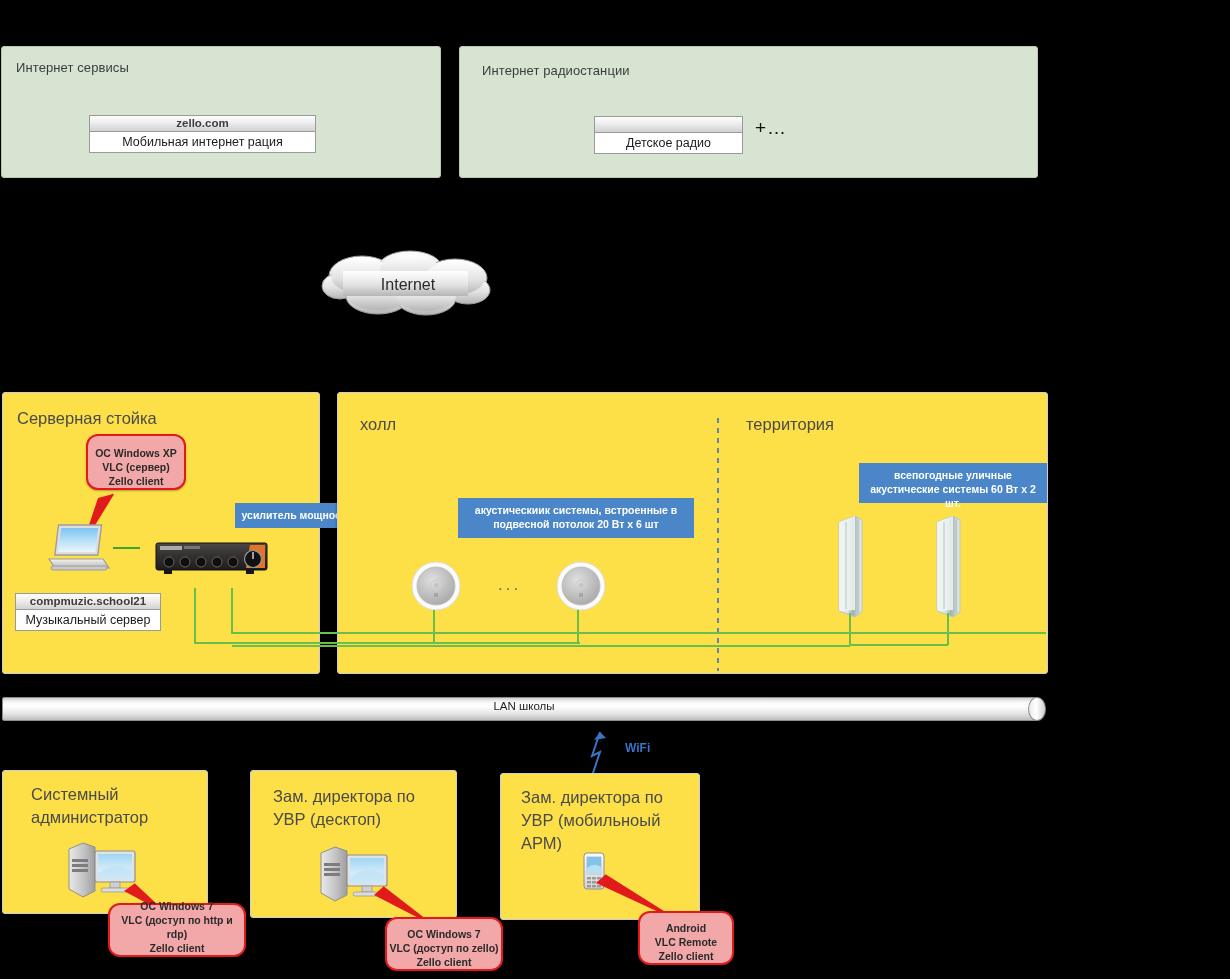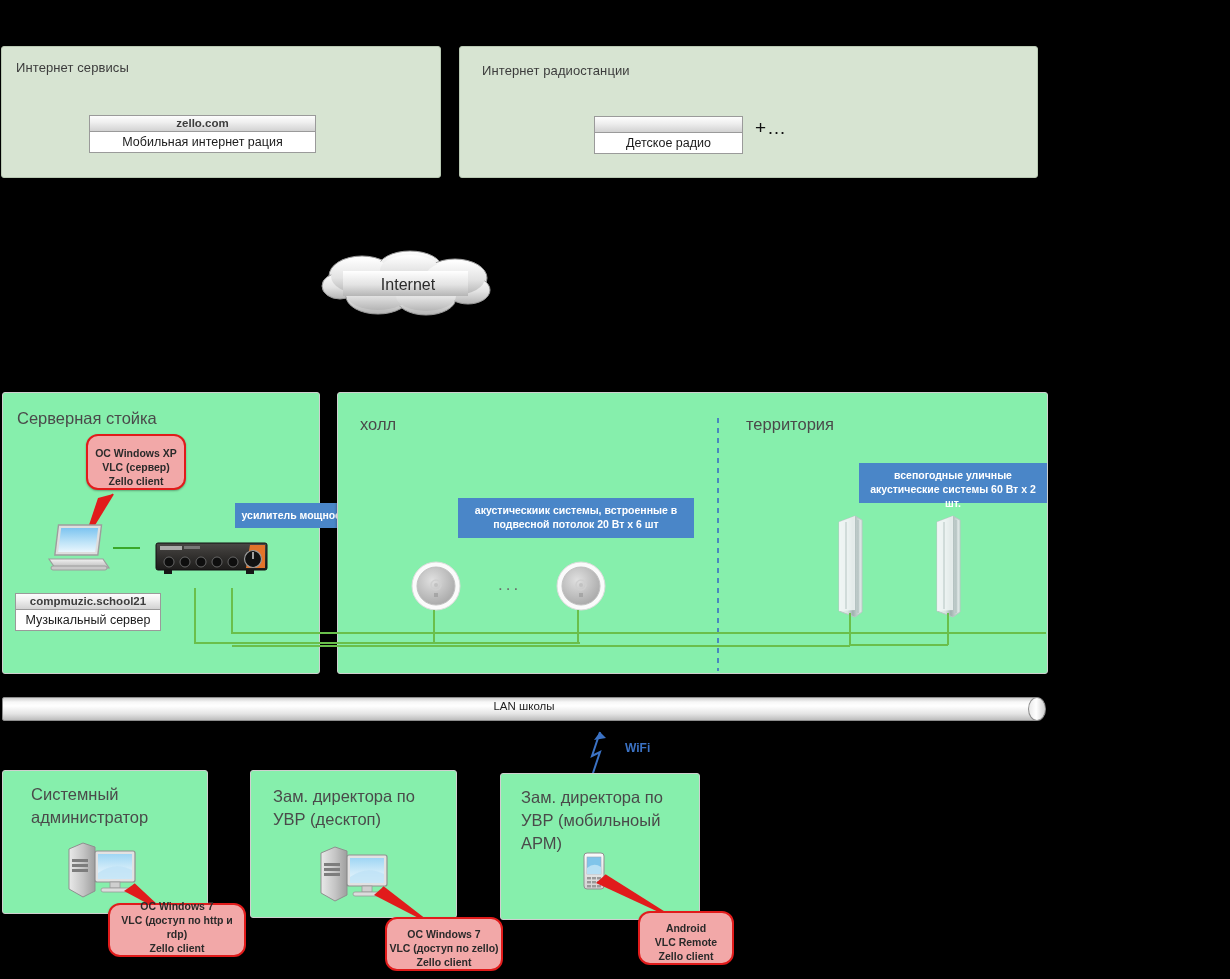--- a/index.html
+++ b/index.html
@@ -33,21 +33,21 @@
   }
   .plus{position:absolute;font-size:19px;color:#111;letter-spacing:1px;}
 
   
   .cloud-label{
     position:absolute;font-size:16px;color:#2b2b2b;text-align:center;width:100%;top:30px;left:0;
   }
 
   
   .whitebox{
-    background:#86efac;border:1px solid #cfcfcf;border-radius:3px;
+    background:#fde047;border:1px solid #cfcfcf;border-radius:3px;
     box-shadow:0 1px 3px rgba(0,0,0,.45);
   }
   .sect-title{position:absolute;font-size:16.5px;color:#4a4a4a;white-space:nowrap;}
 
   
   .bluelabel{
     background:#4a86c8;color:#fff;font-size:10.5px;font-weight:bold;
     text-align:center;line-height:14px;padding:5px 6px;box-sizing:border-box;margin-left:47px;
   }
 

